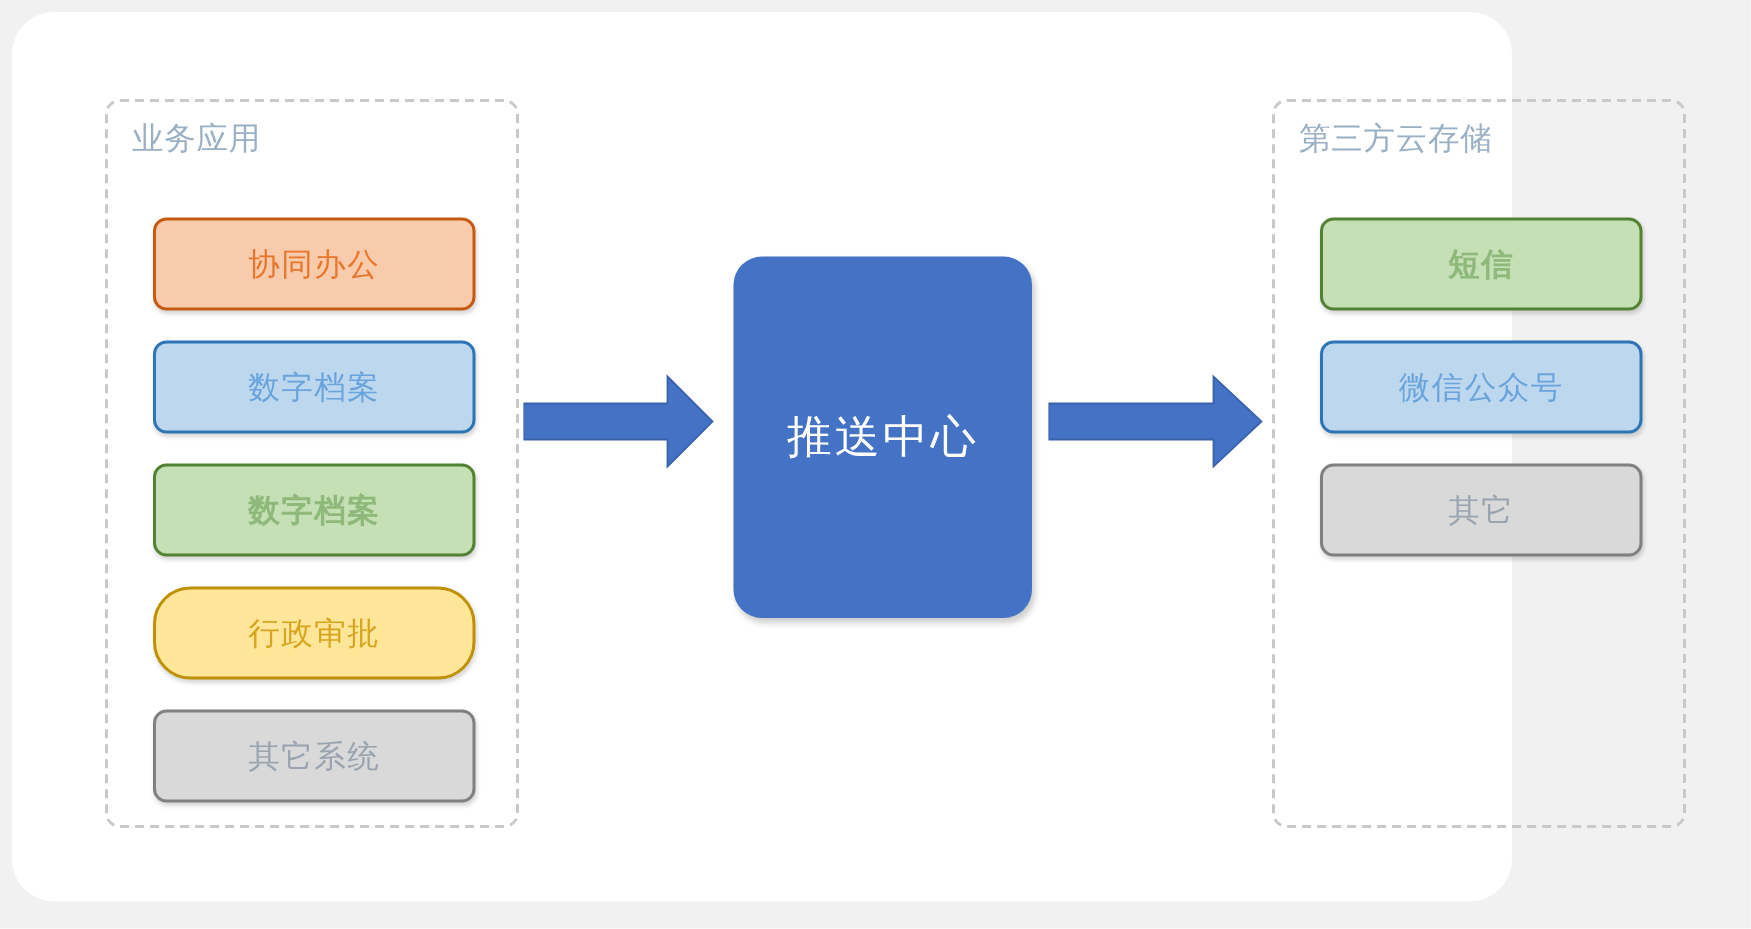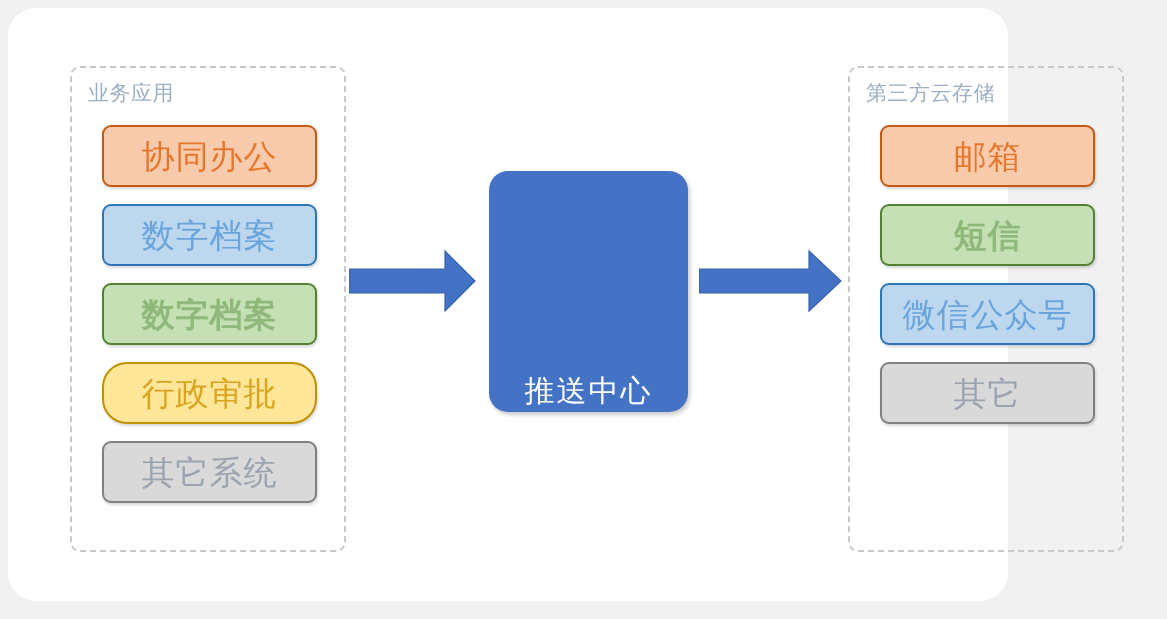--- a/index.html
+++ b/index.html
@@ -63,44 +63,45 @@
   .item {
     box-sizing: border-box;
     width: 215px;
     height: 62px;
     margin-bottom: 17px;
     border-radius: 9px;
     border: 2px solid #999999;
     display: flex;
     align-items: center;
     justify-content: center;
-    font-size: 33px;
+    font-size: 21px;
     line-height: 1;
     letter-spacing: 1px;
     box-shadow: 1px 2px 3px rgba(0,0,0,0.16);
+    margin-top: 20px;
   }
   .item:last-child { margin-bottom: 0; }
 
   .item.orange { background: #f8cbad; border-color: #c55a11; color: #e8772c; }
   .item.blue   { background: #bdd7ee; border-color: #2e75b6; color: #6aa4dc; }
   .item.green  { background: #c5e0b4; border-color: #548235; color: #8fb97a; font-weight: bold; }
   .item.yellow { background: #ffe699; border-color: #bf9000; color: #d9a520; border-radius: 25px; }
   .item.gray   { background: #d9d9d9; border-color: #808080; color: #9aa4b0; text-align: center; }
 
   
   #hub {
     position: absolute;
     left: 481px;
     top: 163px;
     width: 199px;
     height: 241px;
     background: #4472c4;
     border-radius: 19px;
     display: flex;
-    align-items: flex-end;
+    align-items: center;
     justify-content: center;
     color: #ffffff;
     font-size: 30px;
     letter-spacing: 2px;
     box-shadow: 2px 3px 4px rgba(0,0,0,0.20);
   }
 
   
   .arrow { position: absolute; }
   #arrow-left  { left: 341px; top: 238px; width: 128px; height: 70px; }
@@ -141,23 +142,20 @@
       <span>推送中心</span>
     </div>
 
     <svg class="arrow" id="arrow-right" viewBox="0 0 144 70">
       <polygon points="0,23 110,23 110,5 142,35 110,65 110,47 0,47" fill="#4472c4" stroke="#3a62ab" stroke-width="1.2"></polygon>
     </svg>
 
     <div class="panel" id="panel-right">
       <div class="panel-title">第三方云存储</div>
       <div class="items">
-        <div class="item orange">
-          <span>邮箱</span>
-        </div>
         <div class="item green">
           <span>短信</span>
         </div>
         <div class="item blue">
           <span>微信公众号</span>
         </div>
         <div class="item gray">
           <span>其它</span>
         </div>
       </div>

